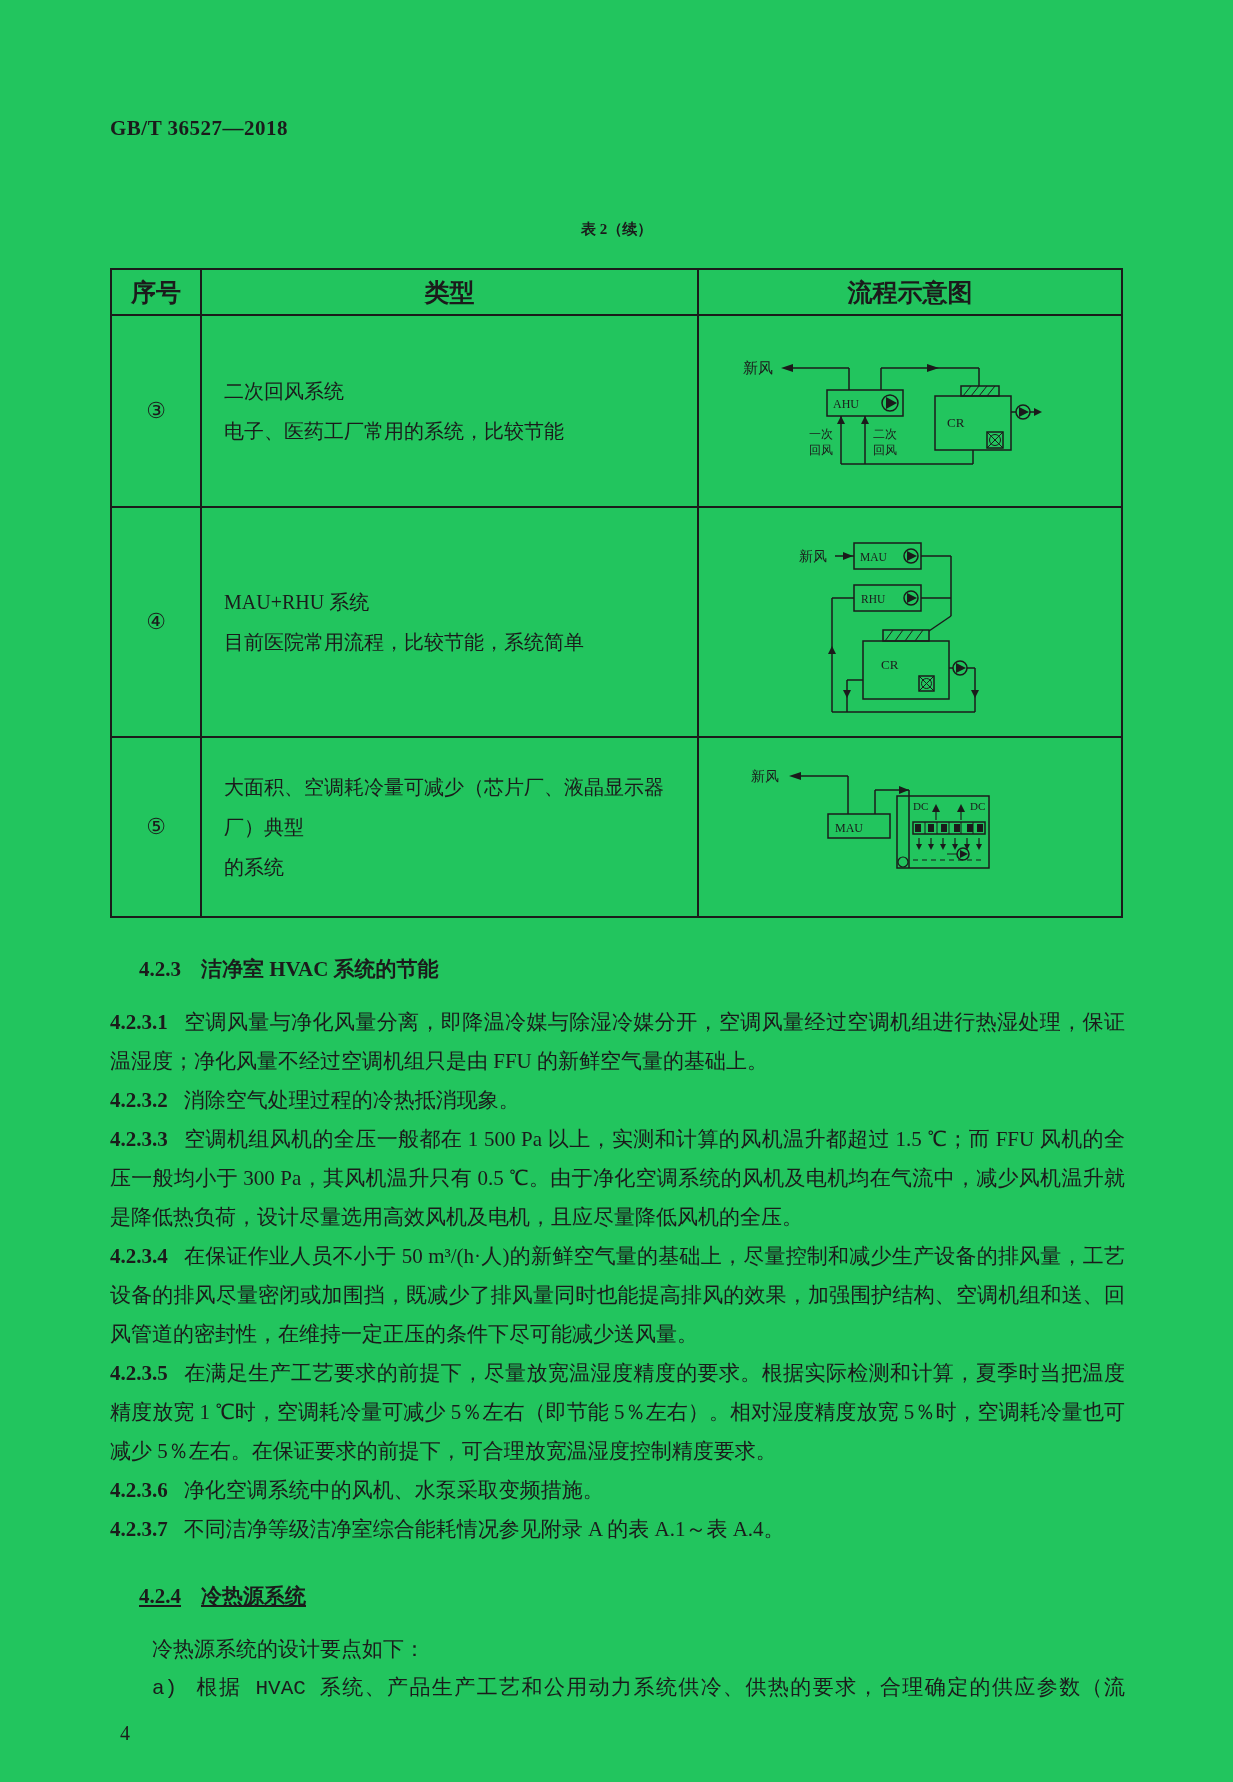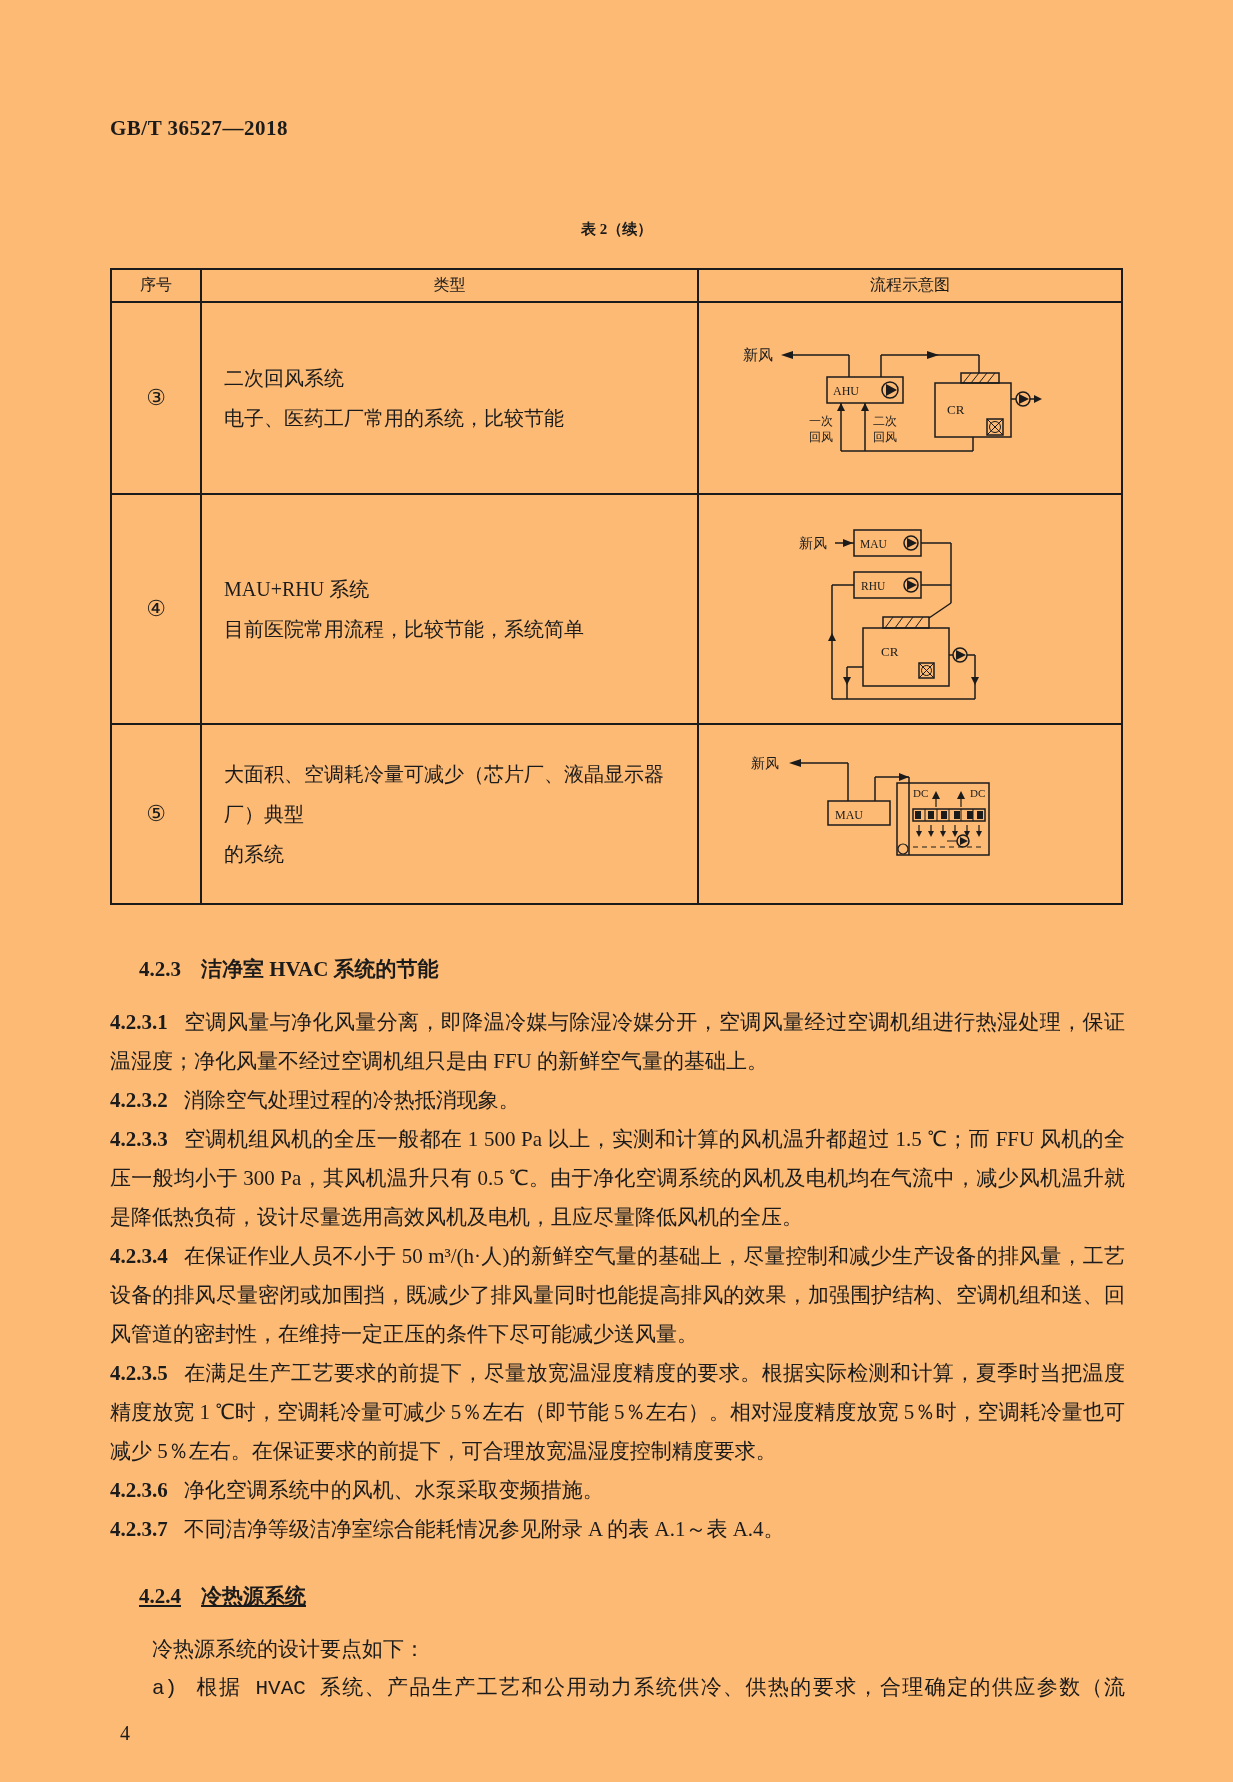--- a/index.html
+++ b/index.html
@@ -1,40 +1,40 @@
 <!DOCTYPE html>
 <html><head>
 <meta charset="utf-8">
 <style>
   html,body { margin:0; padding:0; background:#e8e8e8; }
   .page {
     position:relative; width:1233px; height:1782px; margin:0 auto;
-    background:#fdba74; color:#1b1b1b;
+    background:#22c55e; color:#1b1b1b;
     font-family:"Liberation Serif", serif;
     overflow:hidden;
   }
   .doc-number {
     position:absolute; left:110px; top:116px;
     font-size:21px; font-weight:bold; letter-spacing:0.5px;
   }
   .caption {
     position:absolute; left:110px; top:220px; width:1013px;
     text-align:center; font-size:15px; font-weight:bold;
   }
   .gbtable {
     position:absolute; left:110px; top:268px; width:1013px;
     border:2px solid #1b1b1b; box-sizing:border-box;
   }
   .trow { display:grid; grid-template-columns:90px 497px 1fr; }
   .trow + .trow { border-top:2px solid #1b1b1b; }
   .cell { box-sizing:border-box; }
   .cell.b { border-right:2px solid #1b1b1b; }
   .thead .cell {
-    height:31px; display:flex; align-items:center; justify-content:center;
-    font-size:16px; font-weight:normal;
+    height:44px; display:flex; align-items:center; justify-content:center;
+    font-size:25px; font-weight:bold;
   }
   .cell-no { display:flex; align-items:center; justify-content:center; font-size:22px; }
   .cell-type {
     display:flex; flex-direction:column; justify-content:center;
     padding-left:22px; font-size:20px; line-height:40px;
   }
   .cell-diag { position:relative; }
   .cell-diag svg { position:absolute; }
   .cell-diag text { font-family:"Liberation Serif", serif; fill:#1b1b1b; }
   .r1 { height:190px; } .r2 { height:228px; } .r3 { height:178px; }

